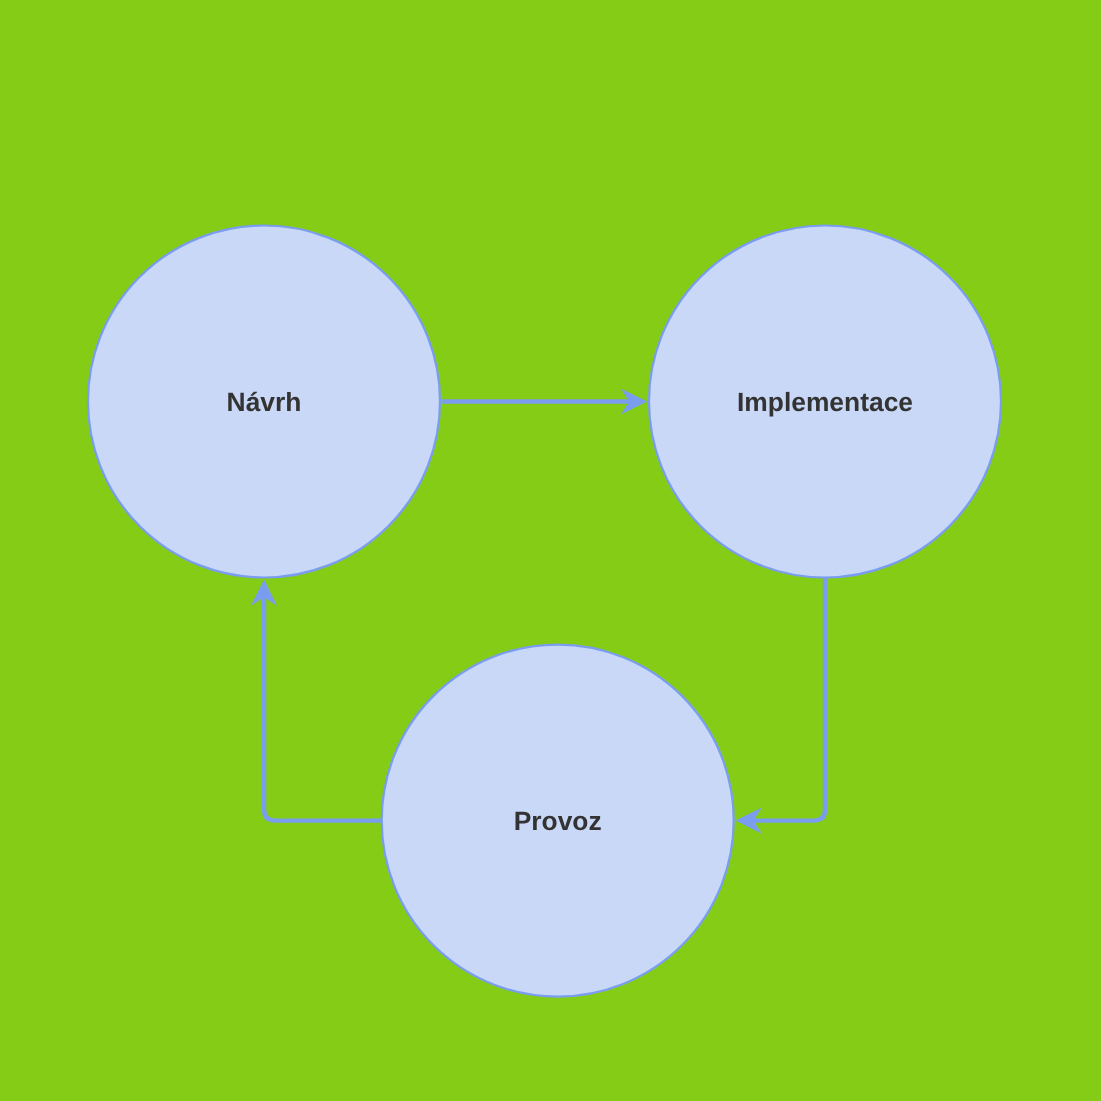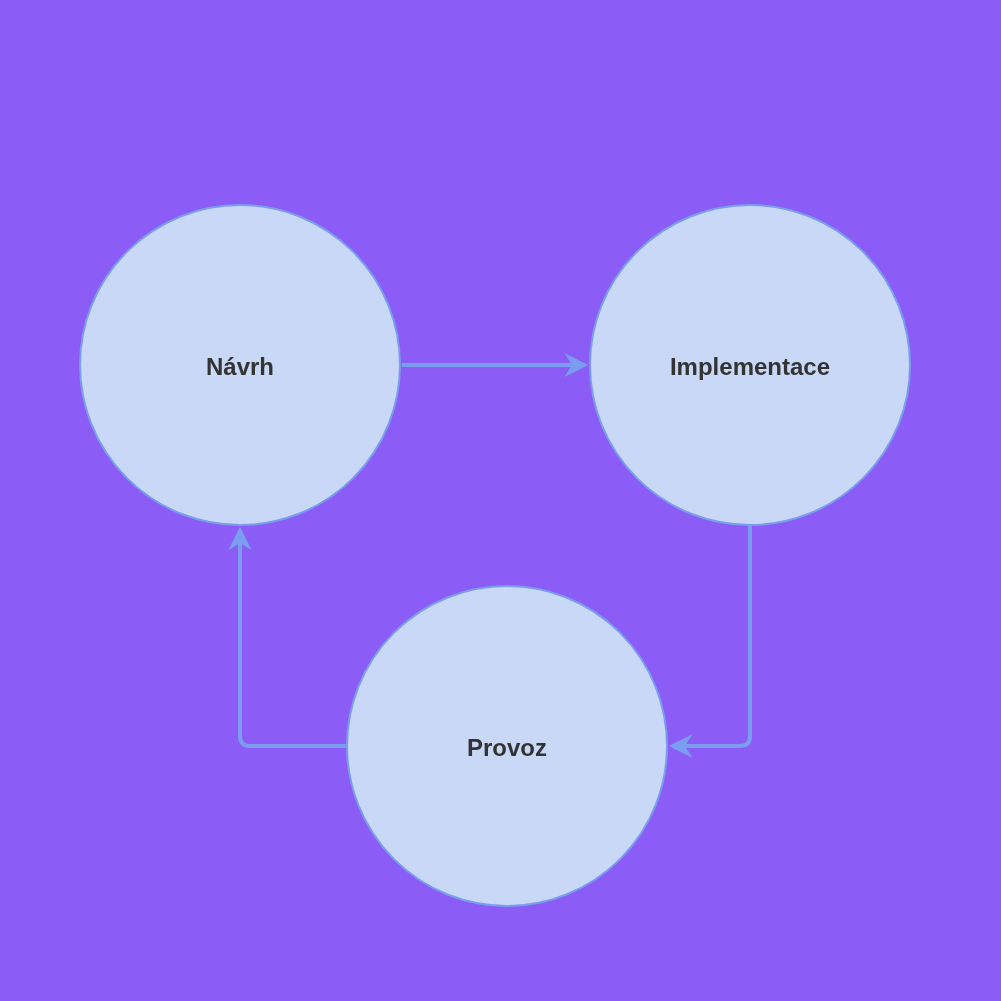--- a/index.html
+++ b/index.html
@@ -4,21 +4,21 @@
 <style>
   html, body {
     margin: 0;
     padding: 0;
     background: #ffffff;
   }
   .canvas-wrap {
     width: 1001px;
     height: 1001px;
     position: relative;
-    background: #8b5cf6;
+    background: #84cc16;
     overflow: hidden;
   }
   svg {
     display: block;
   }
   .node-label {
     font-family: "Liberation Sans", "DejaVu Sans", sans-serif;
     font-size: 24px;
     font-weight: bold;
     text-anchor: middle;

